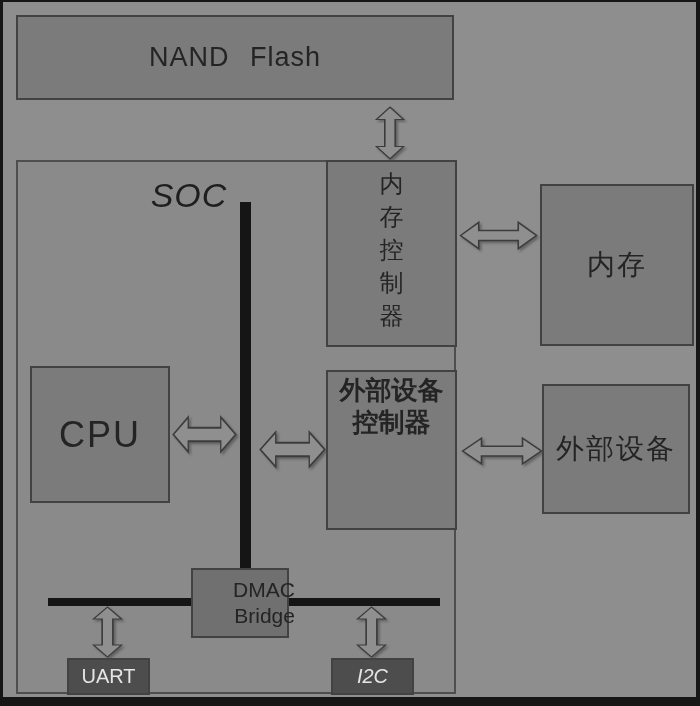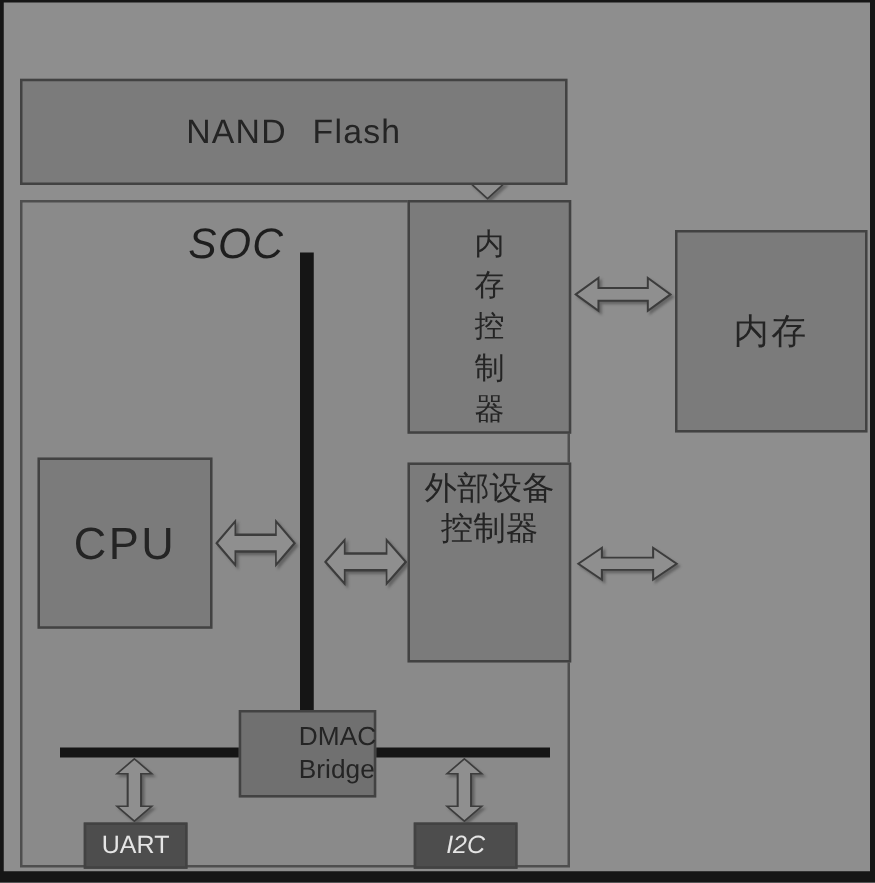--- a/index.html
+++ b/index.html
@@ -22,30 +22,30 @@
     color:var(--text,#242424);
     z-index:3;
   }
   .bus{position:absolute;background:var(--bus,#151515);z-index:1;}
   .arrow{position:absolute;z-index:2;filter:drop-shadow(2px 2px 1px rgba(25,25,25,.35));}
   .arrow polygon{fill:var(--arrow-fill,#8f8f8f);stroke:var(--arrow-stroke,#3c3c3c);stroke-width:2;}
 
   #soc-box{left:13px;top:158px;width:440px;height:534px;background:var(--soc,#8a8a8a);border-color:#4e4e4e;z-index:0;}
   #soc-label{position:absolute;left:140px;top:174px;width:92px;font-size:34px;letter-spacing:1px;color:#1e1e1e;z-index:1;text-align:center;font-style:italic;}
 
-  #nand-box{left:13px;top:13px;width:438px;height:85px;font-size:27px;word-spacing:.45em;letter-spacing:1px;margin-top:48px;}
+  #nand-box{left:13px;top:13px;width:438px;height:85px;font-size:27px;word-spacing:.45em;letter-spacing:1px;}
   #memctrl-box{left:323px;top:158px;width:131px;height:187px;align-items:flex-start;}
-  #memctrl-box .vtext{width:1em;font-size:24px;line-height:1.38;word-break:break-all;padding-top:5px;margin-top:12px;}
+  #memctrl-box .vtext{width:1em;font-size:24px;line-height:1.38;word-break:break-all;padding-top:5px;}
   #memory-box{left:537px;top:182px;width:154px;height:162px;font-size:28px;letter-spacing:2px;}
   #cpu-box{left:27px;top:364px;width:140px;height:137px;font-size:36px;letter-spacing:2px;text-align:right;}
   #extctrl-box{left:323px;top:368px;width:131px;height:160px;align-items:flex-start;}
-  #extctrl-box .wraptext{width:4.2em;font-size:26px;line-height:1.22;word-break:break-all;text-align:center;padding-top:3px;}
+  #extctrl-box .wraptext{width:4.2em;font-size:26px;line-height:1.22;word-break:break-all;text-align:center;padding-top:3px;font-weight:bold;}
   #fifo-box{left:369px;top:430px;width:88px;height:36px;font-size:20px;background:var(--fifo,#7d7d7d);z-index:4;}
   #extdev-box{left:539px;top:382px;width:148px;height:130px;font-size:28px;letter-spacing:2px;}
-  #dmac-box{left:188px;top:566px;width:110px;height:70px;font-size:21px;background:var(--dmac,#707070);text-align:left;line-height:1.25;z-index:3;padding-left:48px;}
+  #dmac-box{left:188px;top:566px;width:98px;height:70px;font-size:21px;background:var(--dmac,#707070);text-align:right;line-height:1.25;z-index:3;padding-left:48px;}
   #uart-box,#i2c-box{background:var(--box-dark,#4d4d4d);color:#e5e5e5;font-size:20px;z-index:4;}
   #uart-box{left:64px;top:656px;width:83px;height:37px;}
   #i2c-box{left:328px;top:656px;width:83px;height:37px;font-style:italic;}
 
   #v-bus{left:237px;top:200px;width:11px;height:370px;}
   #h-bus{left:45px;top:596px;width:392px;height:8px;}
 
   #nand-arrow{left:371px;top:104px;width:32px;height:54px;}
   #mem-arrow{left:456px;top:218px;width:79px;height:31px;}
   #cpu-arrow{left:169px;top:412px;width:65px;height:41px;}
@@ -101,20 +101,23 @@
 
   <div class="box" id="cpu-box">
     <span>CPU</span>
   </div>
 
   <div class="box" id="extctrl-box">
     <span class="wraptext">外部设备控制器</span>
   </div>
 
 
+  <div class="box" id="extdev-box">
+    <span>外部设备</span>
+  </div>
 
   <div class="box" id="dmac-box">
     <span>DMAC Bridge</span>
   </div>
 
   <div class="box" id="uart-box">
     <span>UART</span>
   </div>
   <div class="box" id="i2c-box">
     <span>I2C</span>

